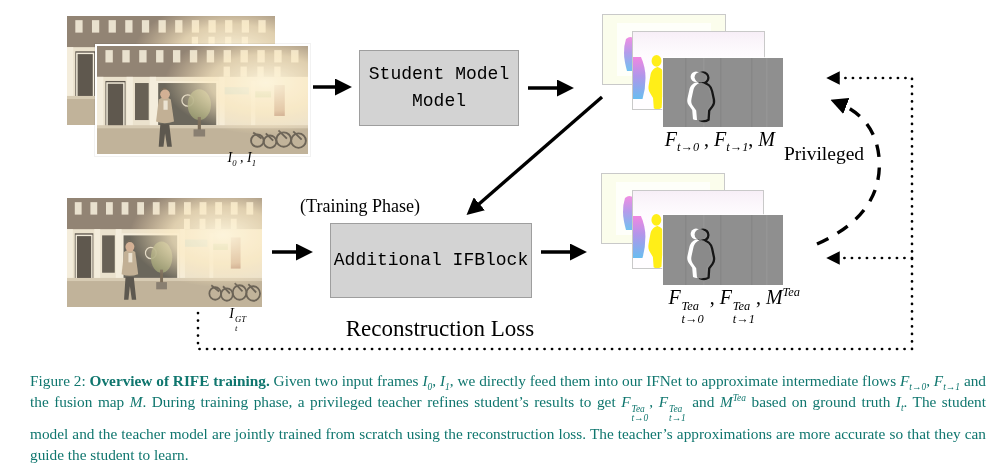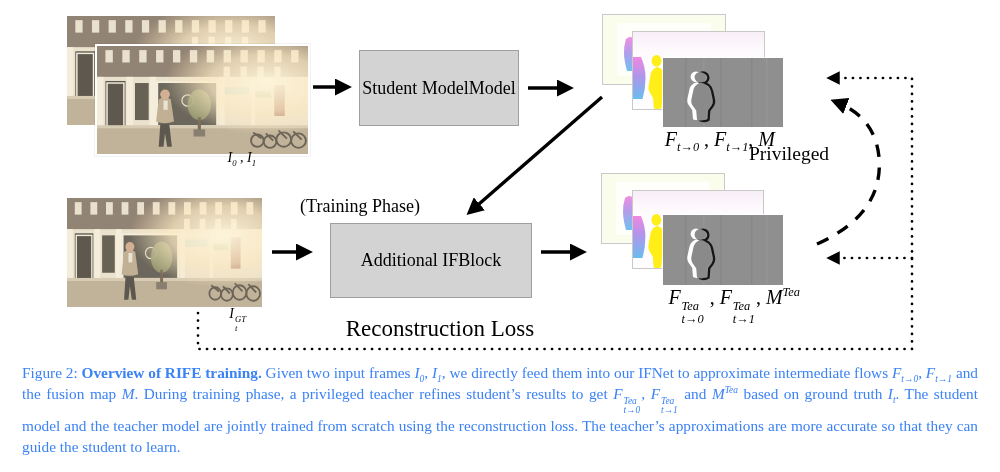--- a/index.html
+++ b/index.html
@@ -5,22 +5,22 @@
   html,body{margin:0;padding:0;background:#ffffff;}
   .fig{position:relative;width:1000px;height:472px;background:#fff;
        font-family:"Liberation Serif","DejaVu Serif",serif;color:#000;overflow:hidden;}
   .diagram{position:absolute;left:0;top:0;width:1000px;height:360px;}
   
   .photo{position:absolute;overflow:hidden;}
   .photo svg{display:block;width:100%;height:100%;}
   .ph-border{border:2px solid #fff;box-shadow:0 0 0 1px rgba(0,0,0,.05);}
   
   .mbox{position:absolute;background:var(--box-fill);border:1px solid var(--box-border);
-        display:flex;flex-direction:row;align-items:center;justify-content:center;
-        font-size:18px;line-height:27px;text-align:center;}
+        display:flex;flex-direction:column;align-items:center;justify-content:center;
+        font-size:18px;line-height:27px;text-align:center;font-family:Liberation Mono, monospace;}
   
   .flowimg{position:absolute;border:1px solid #c9c9c9;background:#fff;overflow:hidden;}
   .flowimg svg{display:block;width:100%;height:100%;}
   .maskimg{position:absolute;overflow:hidden;box-shadow:0 0 0 1px rgba(255,255,255,.8);}
   .maskimg svg{display:block;width:100%;height:100%;}
   
   .lab{position:absolute;text-align:right;font-size:20px;white-space:nowrap;}
   .lab-input{font-size:14px;}
   .plain{position:absolute;text-align:center;font-size:18px;white-space:nowrap;}
   .pd{font-size:19.5px;line-height:32px;}
@@ -31,22 +31,22 @@
   sub,sup{font-size:.62em;font-style:italic;line-height:0;}
   .stk{display:inline-flex;flex-direction:column;align-items:flex-start;
        font-size:.62em;line-height:1.02;vertical-align:-.48em;font-style:italic;margin:0 1px;}
   .stk span{display:block;}
   
   svg.overlay{position:absolute;left:0;top:0;pointer-events:none;}
   .sol{stroke:#000;stroke-width:3.4;fill:none;}
   .dot{stroke:#000;stroke-width:2.7;fill:none;stroke-dasharray:0.1 7.4;stroke-linecap:round;}
   .dsh{stroke:#000;stroke-width:3.4;fill:none;stroke-dasharray:12.5 10.5;}
   
-  .caption{position:absolute;left:22px;top:363px;width:956px;margin:0;
-           font-size:15.3px;line-height:20.8px;text-align:justify;color:#3b82f6;}
+  .caption{position:absolute;left:22px;top:363px;width:956px;margin:8px;
+           font-size:15.3px;line-height:20.8px;text-align:justify;color:#0f766e;}
   .caption .stk{vertical-align:-.5em;}
 </style>
 </head>
 <body>
 
 <svg width="0" height="0" style="position:absolute" aria-hidden="true">
   <defs>
     <linearGradient id="mcg" x1="0" y1="0" x2="0" y2="1">
       <stop offset="0" stop-color="#ef7ade"></stop>
         <stop offset="0.45" stop-color="#a88ae8"></stop>
@@ -178,21 +178,21 @@
     <div class="mbox" style="left:359px;top:50px;width:158px;height:74px;z-index:3">
       <span>Student Model</span>
       <span>Model</span>
     </div>
     <div class="mbox" style="left:330px;top:223px;width:200px;height:73px;z-index:3">
       <span>Additional IFBlock</span>
     </div>
 
     <div class="plain" style="left:275px;top:196px;width:170px;z-index:3">(Training Phase)</div>
     <div class="plain rl" style="left:340px;top:316px;width:200px;z-index:3">Reconstruction Loss</div>
-    <div class="plain pd" style="left:725px;top:138px;width:128px;z-index:3">
+    <div class="plain pd" style="left:760px;top:138px;width:128px;z-index:3">
       <span style="display:block">Privileged</span>
     </div>
 
     <div class="flowimg" style="left:602px;top:14px;width:122px;height:69px;z-index:1">
         <svg viewBox="0 0 122 69" preserveAspectRatio="none">
           <use href="#flowA"></use>
         </svg>
       </div>
     <div class="flowimg" style="left:632px;top:31px;width:131px;height:77px;z-index:2">
         <svg viewBox="0 0 131 77" preserveAspectRatio="none">

